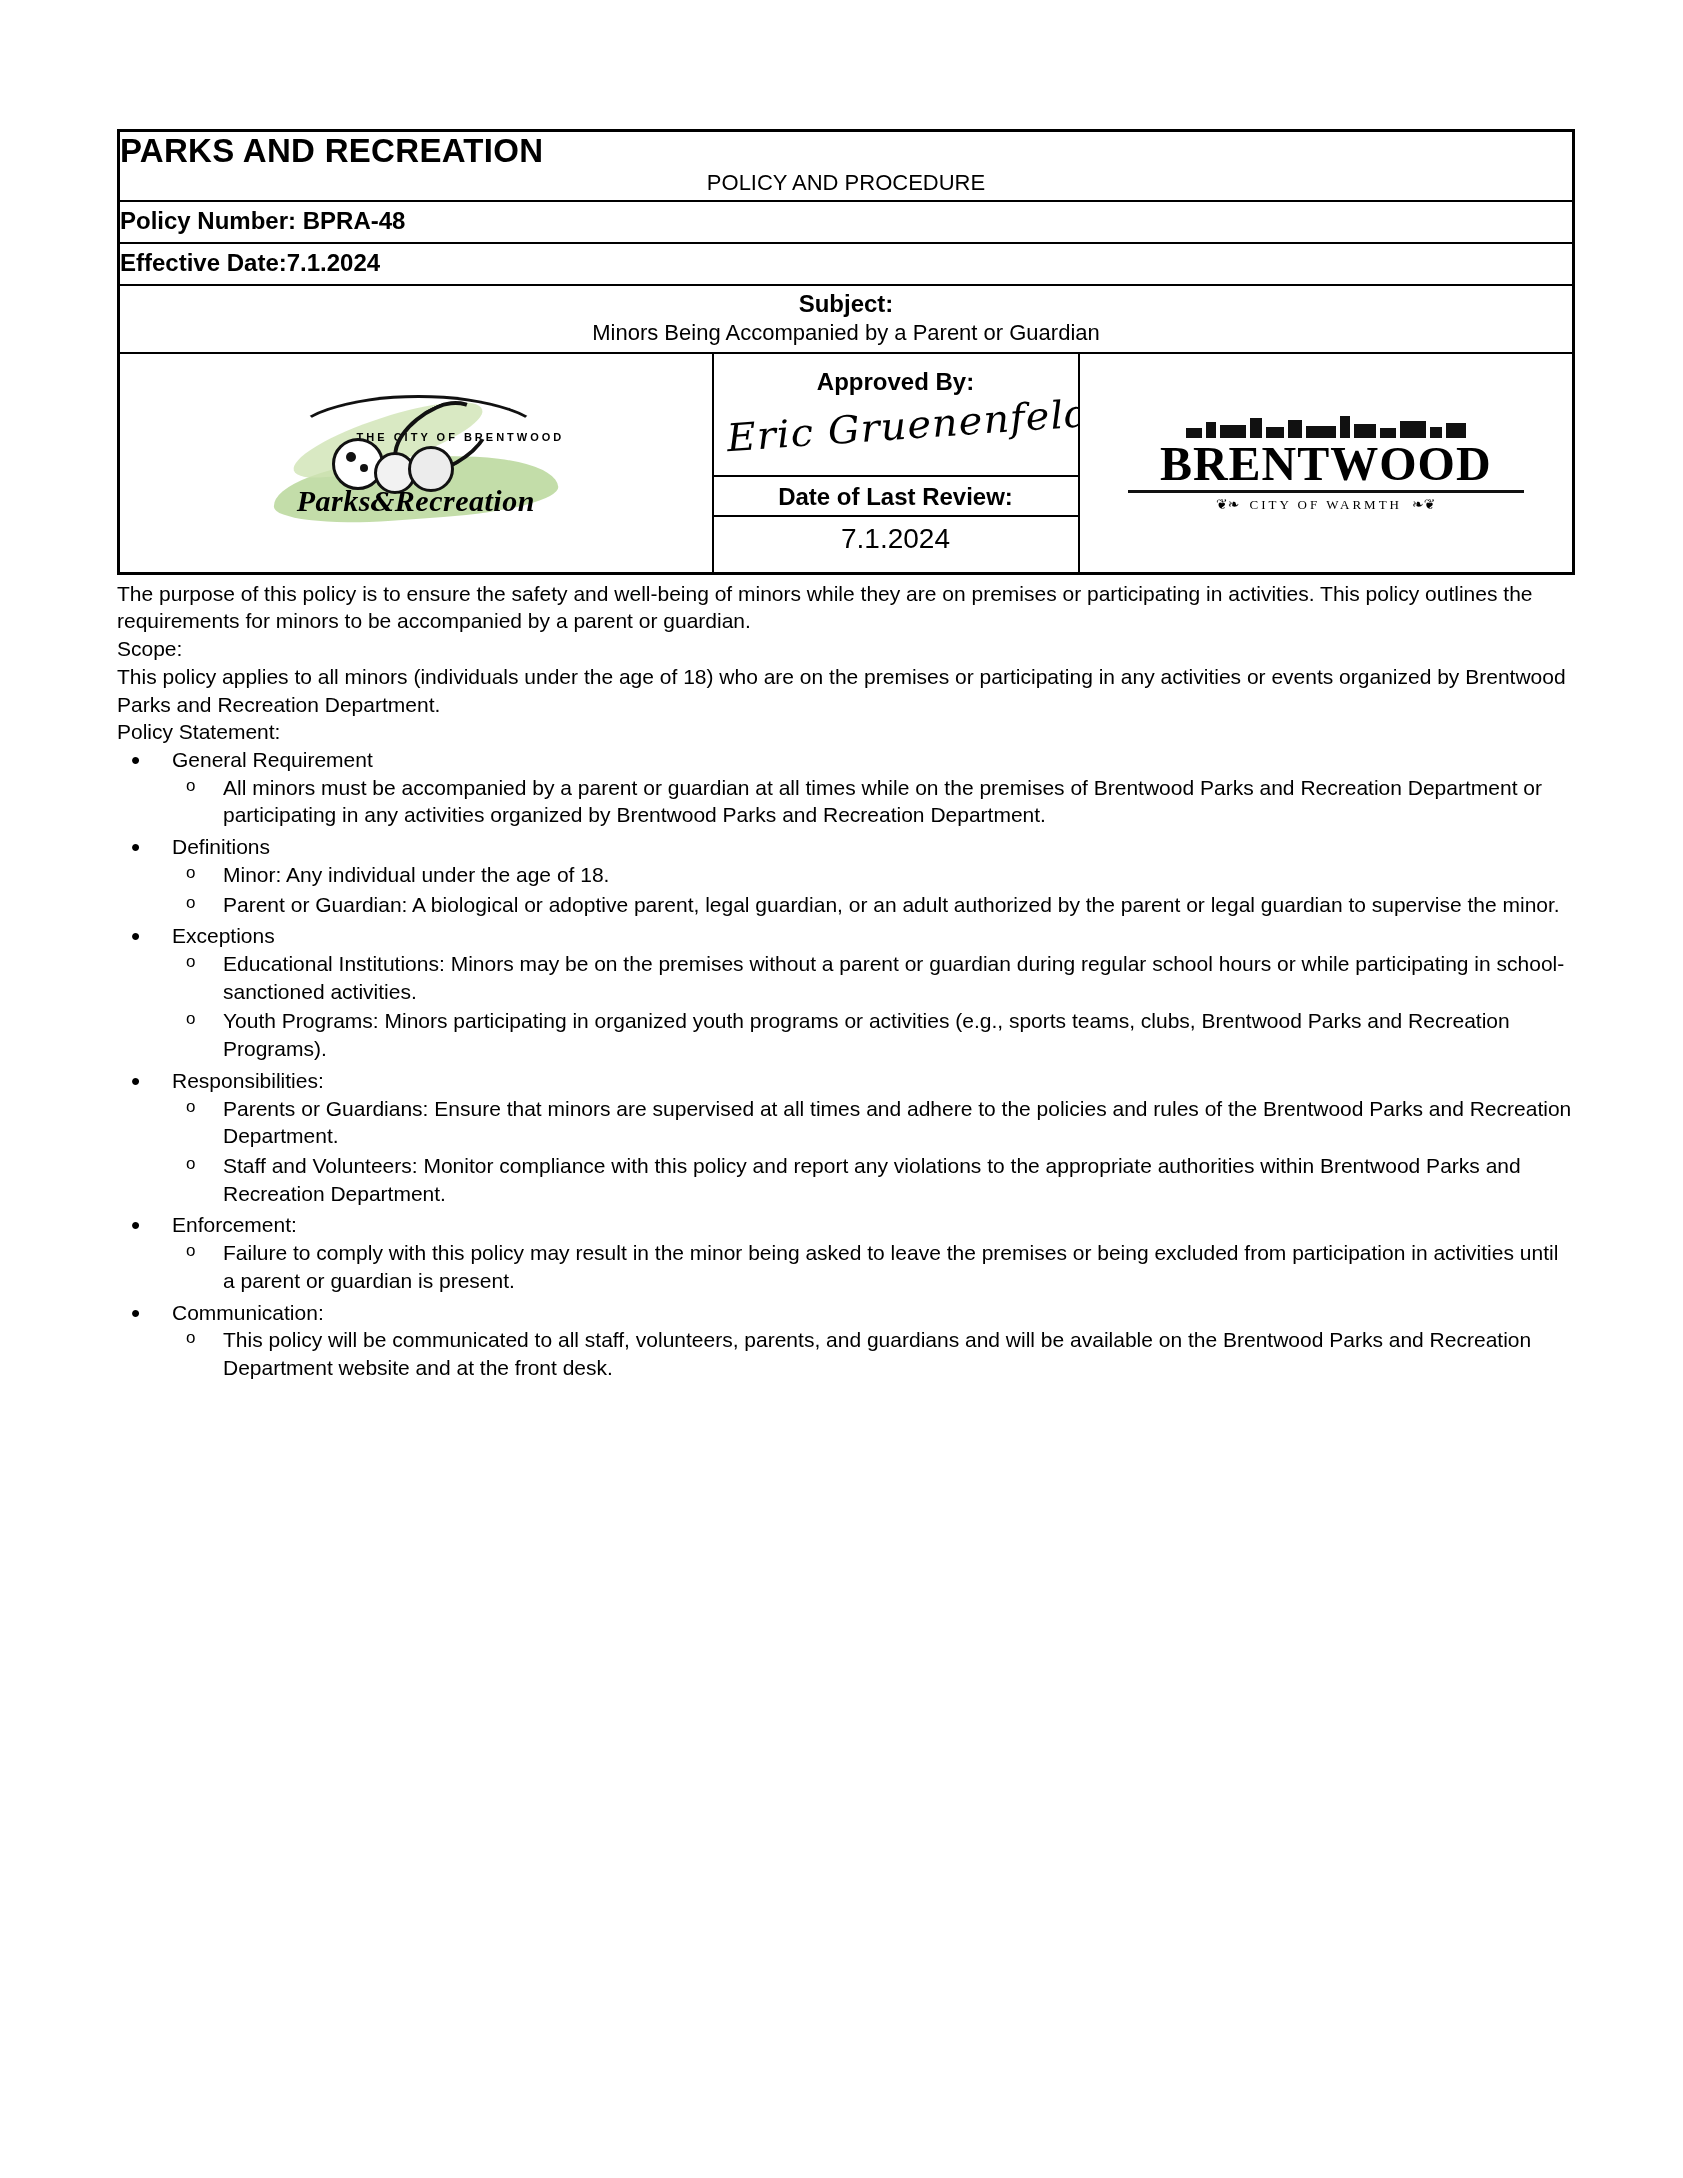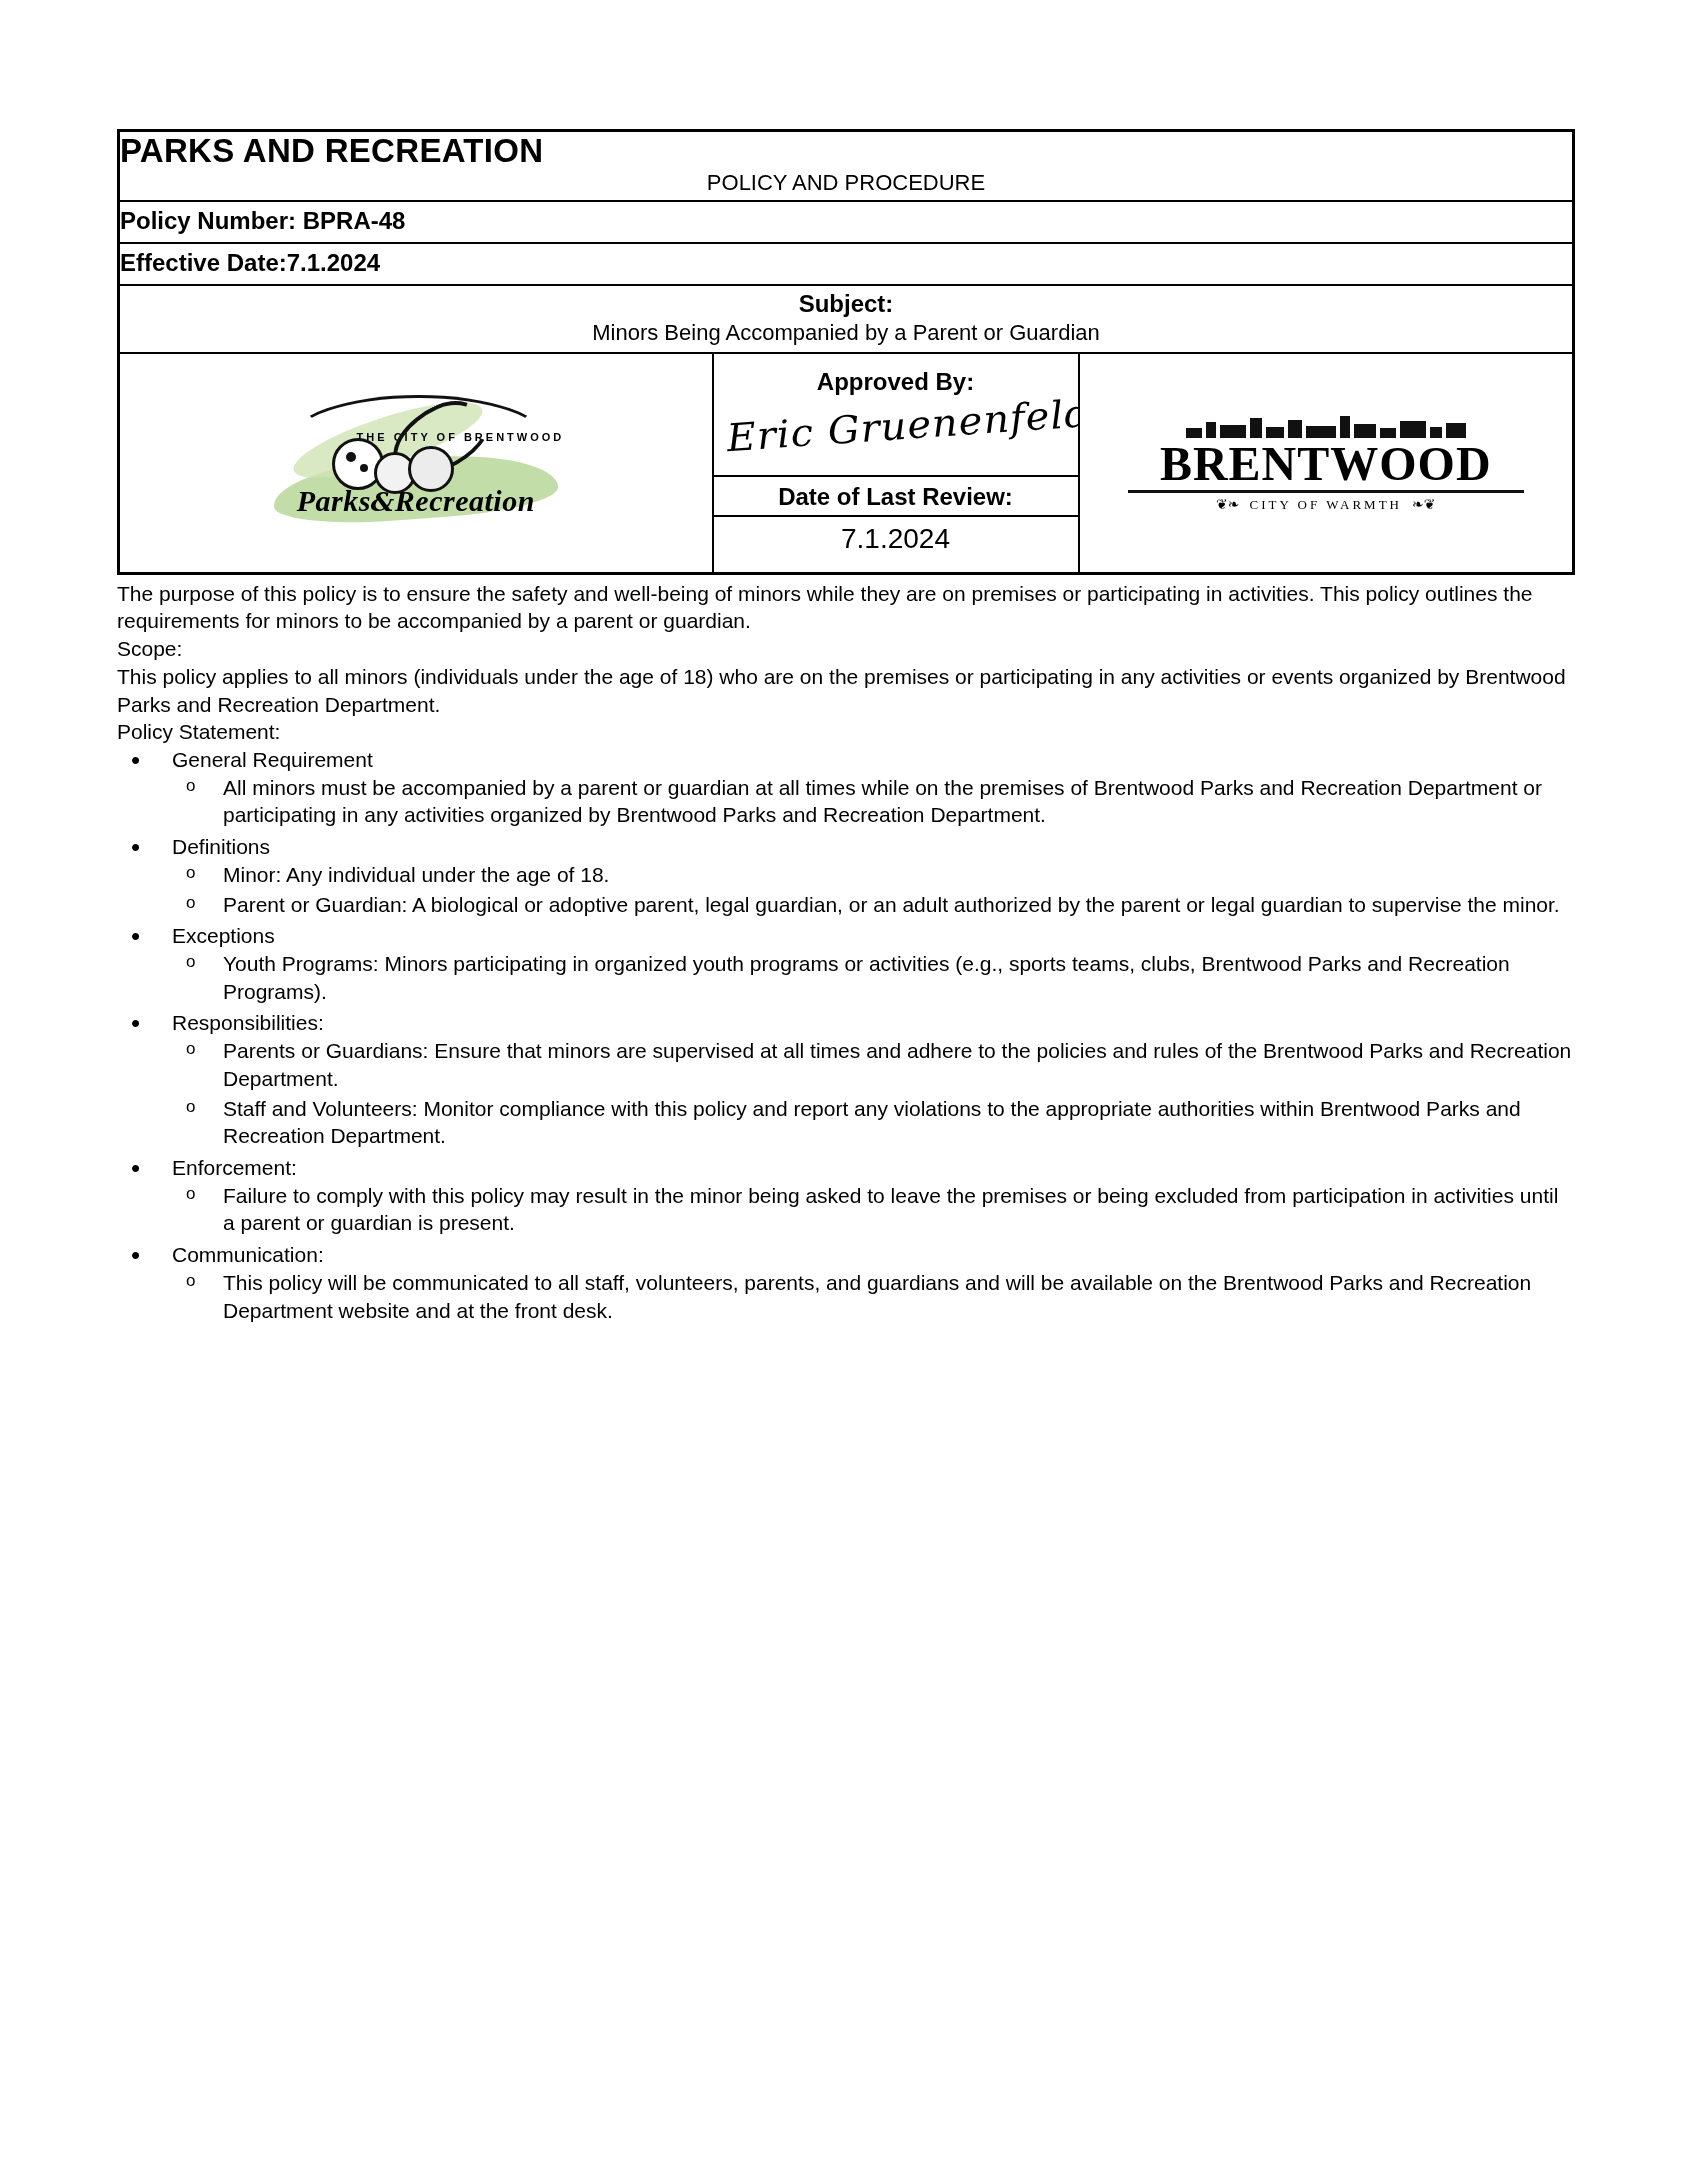--- a/index.html
+++ b/index.html
@@ -418,20 +418,21 @@
           <span>Definitions</span>
           <ul class="lvl2">
             <li>Minor: Any individual under the age of 18.</li>
             <li>Parent or Guardian: A biological or adoptive parent, legal guardian, or an adult authorized by the parent or legal guardian to supervise the minor.</li>
           </ul>
         </li>
 
         <li class="grp">
           <span>Exceptions</span>
           <ul class="lvl2">
+            <li>Educational Institutions: Minors may be on the premises without a parent or guardian during regular school hours or while participating in school-sanctioned activities.</li>
             <li>Youth Programs: Minors participating in organized youth programs or activities (e.g., sports teams, clubs, Brentwood Parks and Recreation Programs).</li>
           </ul>
         </li>
 
         <li class="grp">
           <span>Responsibilities:</span>
           <ul class="lvl2">
             <li>Parents or Guardians: Ensure that minors are supervised at all times and adhere to the policies and rules of the Brentwood Parks and Recreation Department.</li>
             <li>Staff and Volunteers: Monitor compliance with this policy and report any violations to the appropriate authorities within Brentwood Parks and Recreation Department.</li>
           </ul>

